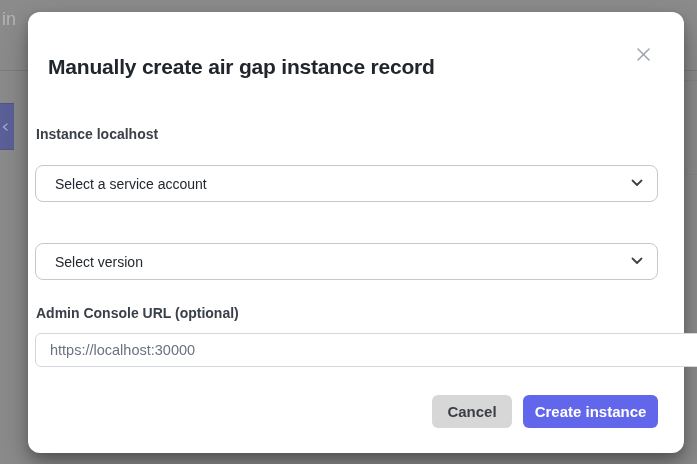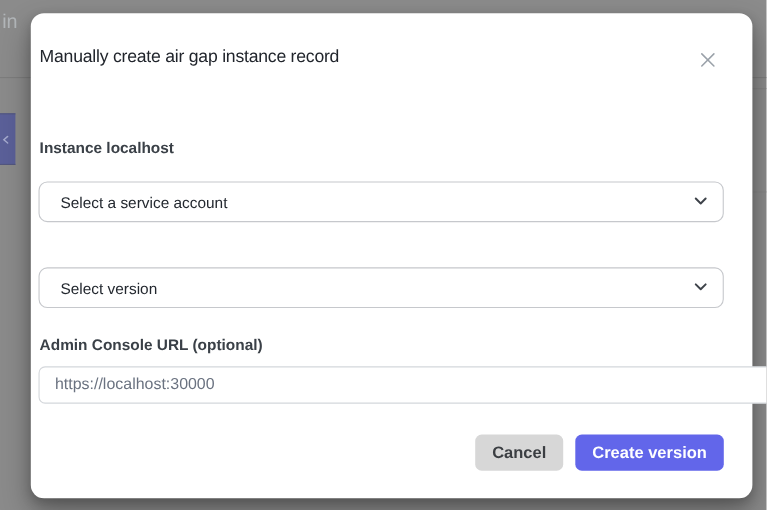--- a/index.html
+++ b/index.html
@@ -25,22 +25,22 @@
   }
   .bg-accent svg { margin-left:2px; }
 
   
   .modal {
     position:absolute; left:28px; top:12px; width:656px; height:441px;
     background: var(--modal-bg, #ffffff); border-radius:12px;
     box-shadow: 0 14px 28px rgba(0,0,0,.30), 0 4px 10px rgba(0,0,0,.18);
   }
   .modal-title {
-    position:absolute; left:8px; top:31px; margin:0;
-    font-size:16px; font-weight:400; letter-spacing:-0.2px;
+    position:absolute; left:8px; top:31px; margin:12px;
+    font-size:21px; font-weight:700; letter-spacing:-0.2px;
     color: var(--title-text, #21252c);
   }
   .close-btn {
     position:absolute; left:599px; top:26px; width:32px; height:32px;
     background:none; border:none; padding:0; cursor:pointer;
     display:flex; align-items:center; justify-content:center;
   }
   .field-label {
     position:absolute; left:8px; font-size:14px; font-weight:600;
     color: var(--label-text, #3a4047); line-height:15px;
@@ -120,16 +120,16 @@
       </select>
       <svg class="chev" width="12" height="8" viewBox="0 0 12 8">
         <polyline points="1.5,1.5 6,6 10.5,1.5" fill="none" stroke="#3e434a" stroke-width="1.8" stroke-linecap="round" stroke-linejoin="round"></polyline>
       </svg>
     </div>
 
     <label class="field-label lbl-3">Admin Console URL (optional)</label>
     <input class="text-input" type="text" placeholder="https://localhost:30000" style="">
 
     <button class="btn btn-cancel">Cancel</button>
-    <button class="btn btn-primary">Create version</button>
+    <button class="btn btn-primary">Create instance</button>
   </div>
 
 </div>
 
 </body></html>

